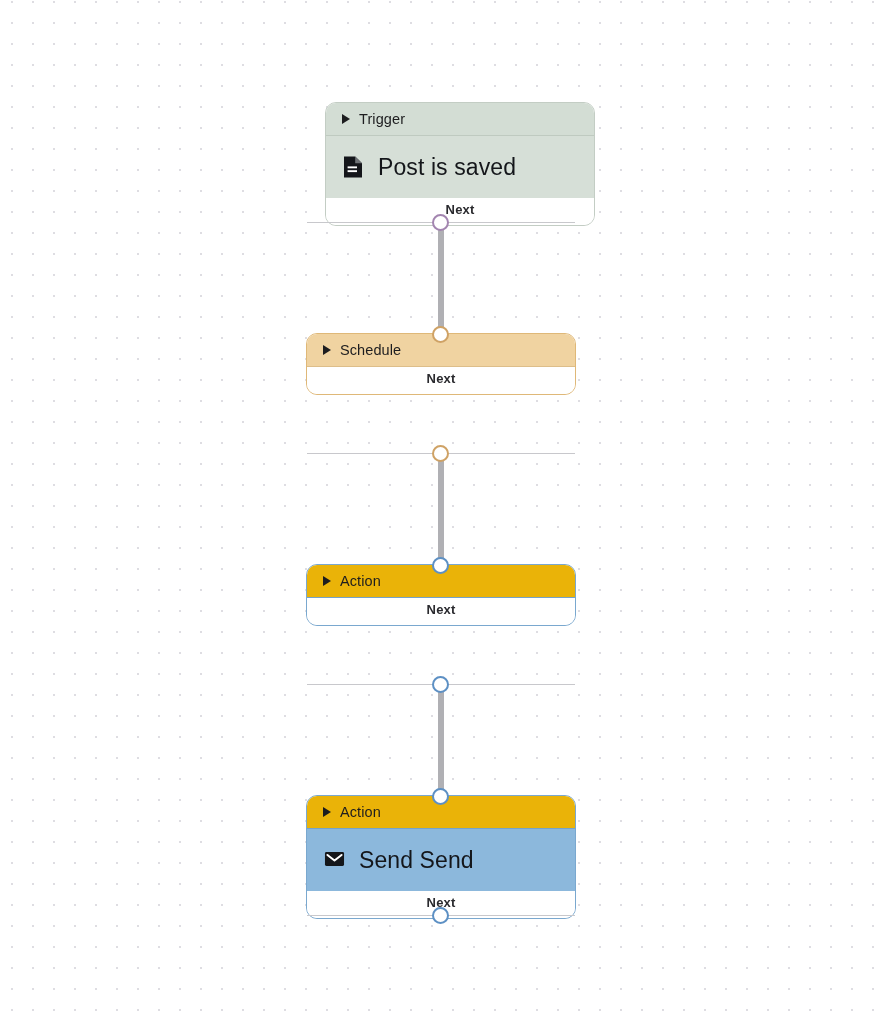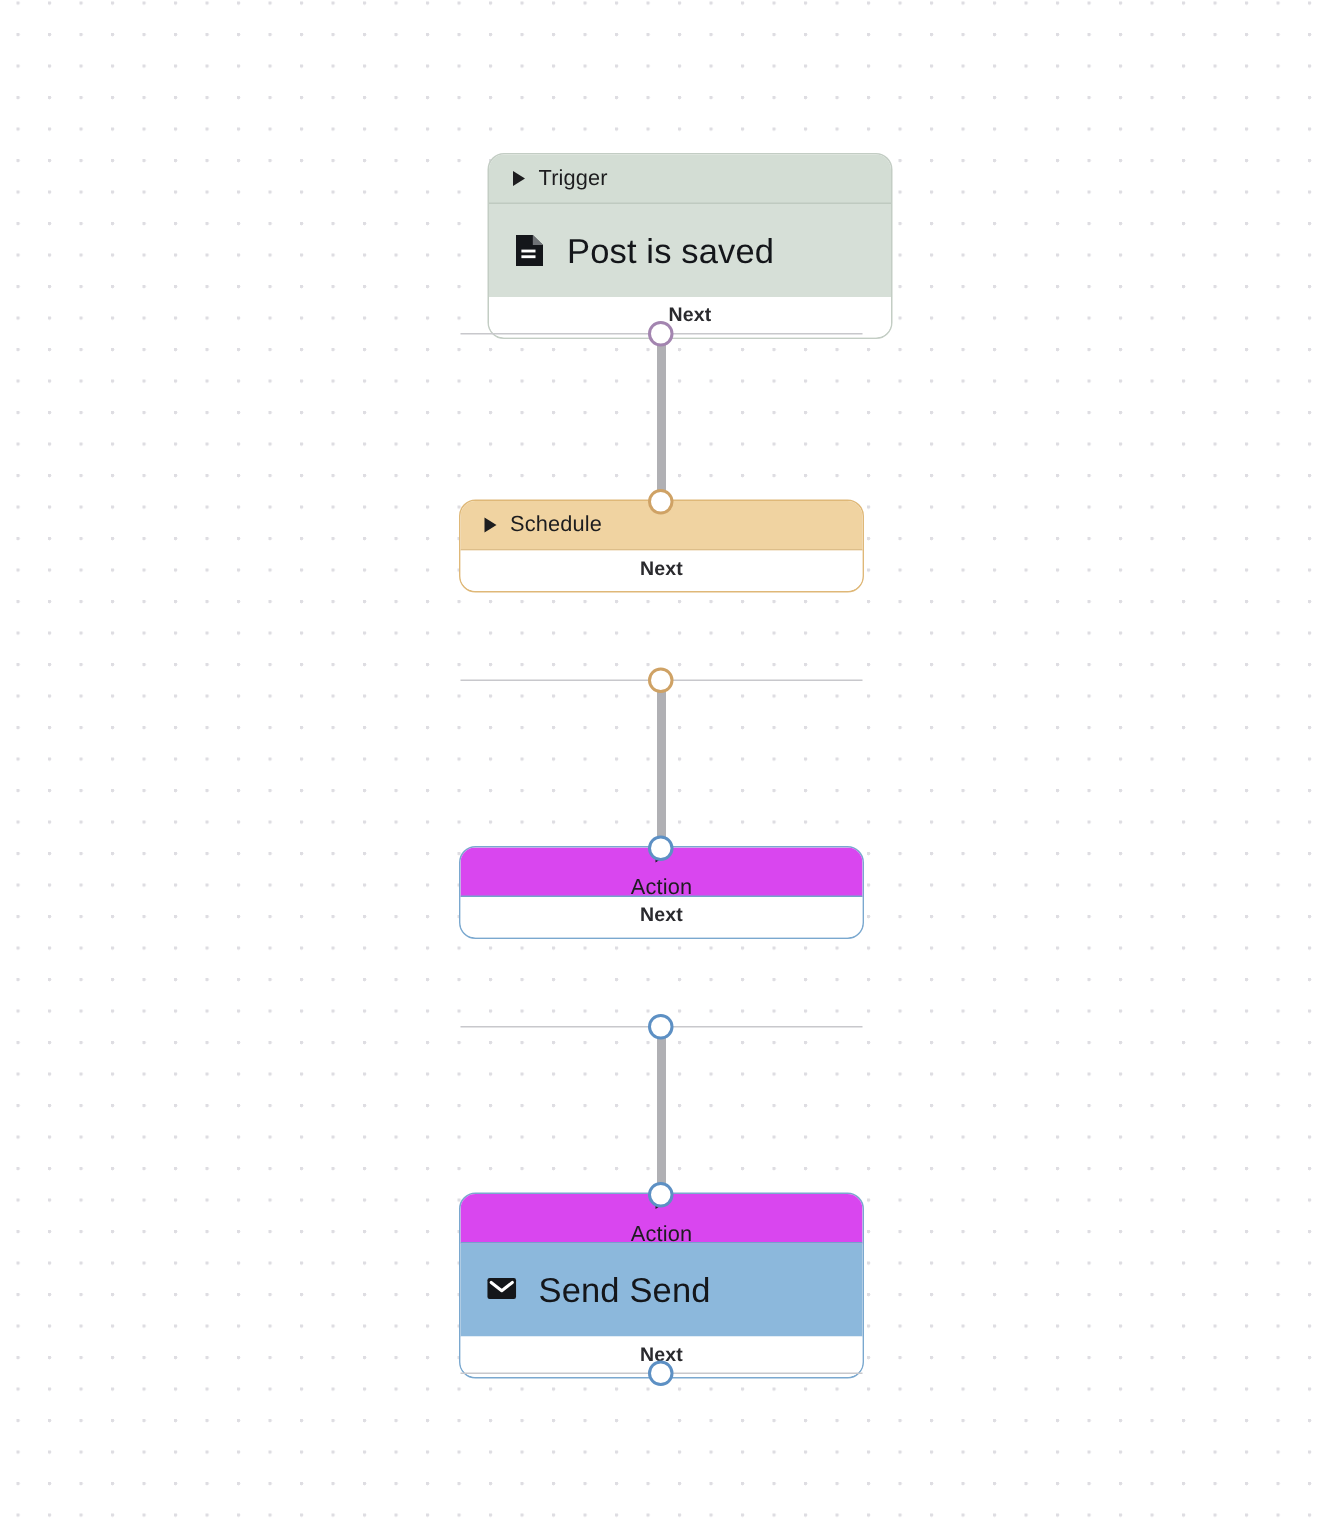--- a/index.html
+++ b/index.html
@@ -95,21 +95,21 @@
   
   .node.trigger  { border: 1px solid #c3cdc4; margin-left: 19px; }
   .node.trigger .node-head { background: #d3ddd4; border-bottom: 1px solid #bfcac0; }
   .node.trigger .node-body { background: #d6dfd7; }
 
   .node.advanced { border: 1px solid #dfb878; }
   .node.advanced .node-head { background: #f0d3a1; border-bottom: 1px solid #ddbe8a; }
   .node.advanced .node-body { background: #f2d6a6; }
 
   .node.action   { border: 1px solid #7aa8cf; }
-  .node.action .node-head { background: #d946ef; border-bottom: 1px solid #74a3cb; flex-direction: column; }
+  .node.action .node-head { background: #eab308; border-bottom: 1px solid #74a3cb; }
   .node.action .node-body { background: #8cb8dc; }
 
   
   .port {
     position: absolute;
     width: 17px; height: 17px;
     border-radius: 50%;
     background: #ffffff;
     left: 432px;
     z-index: 6;

